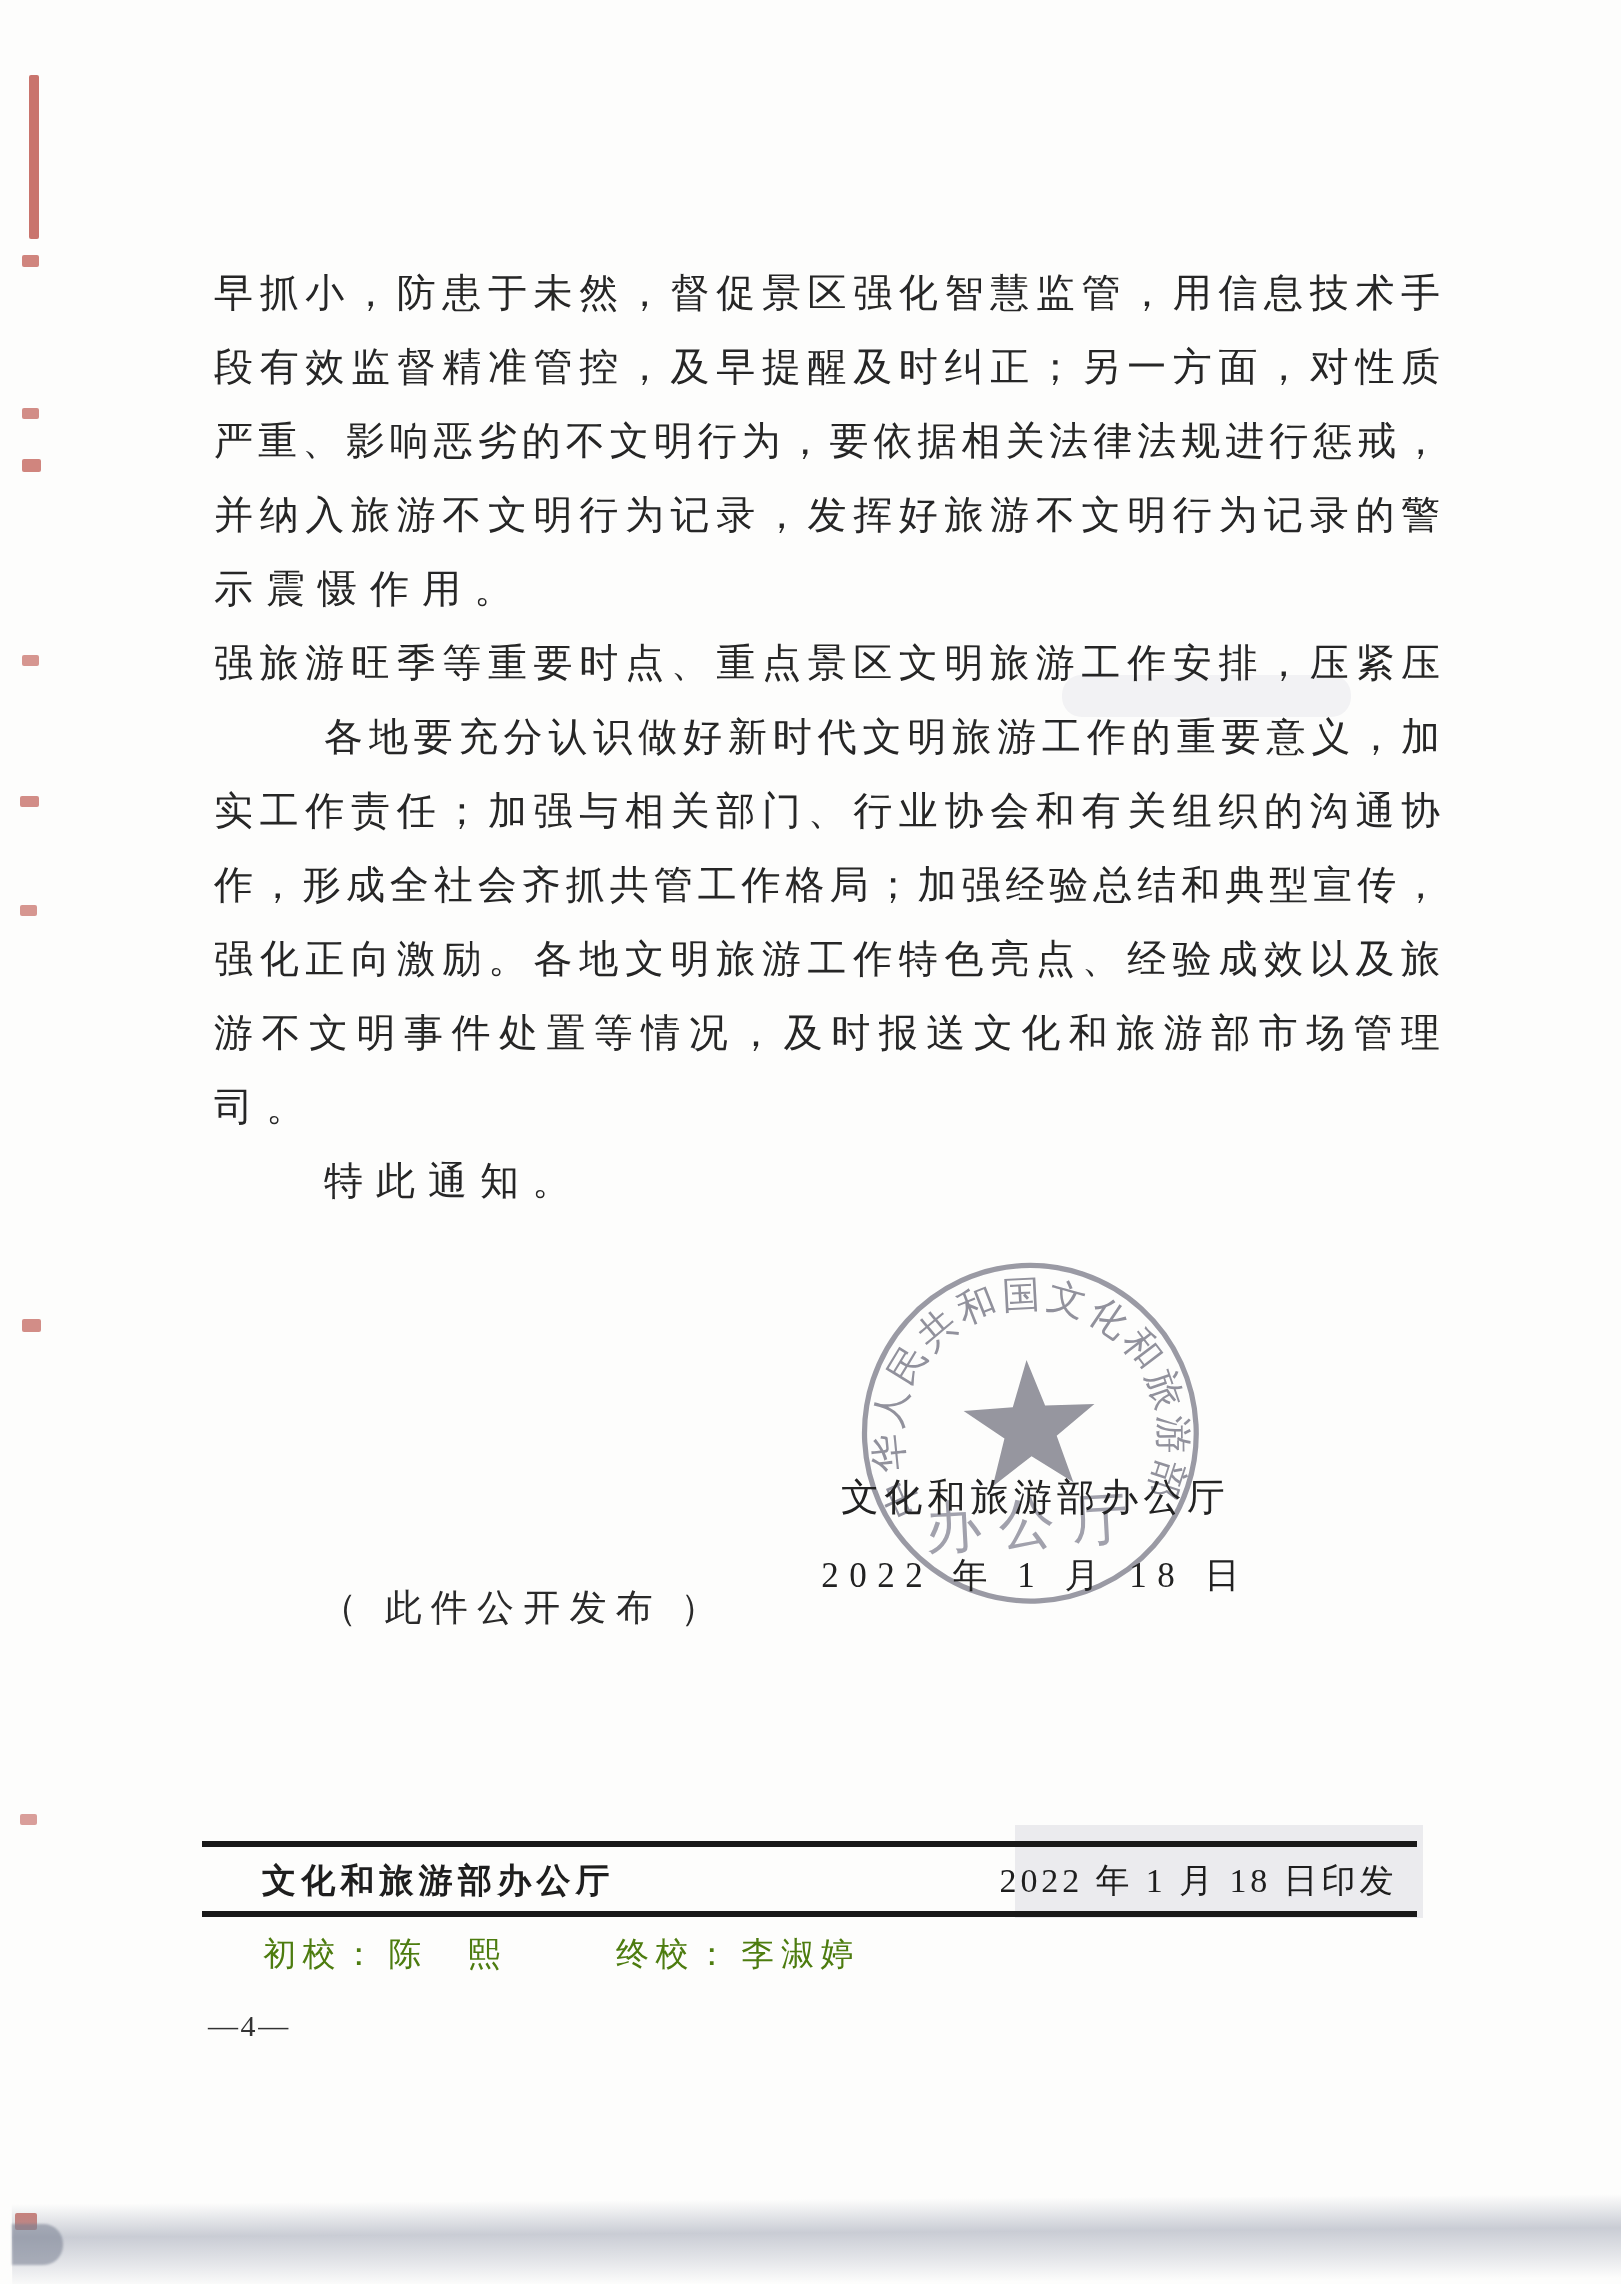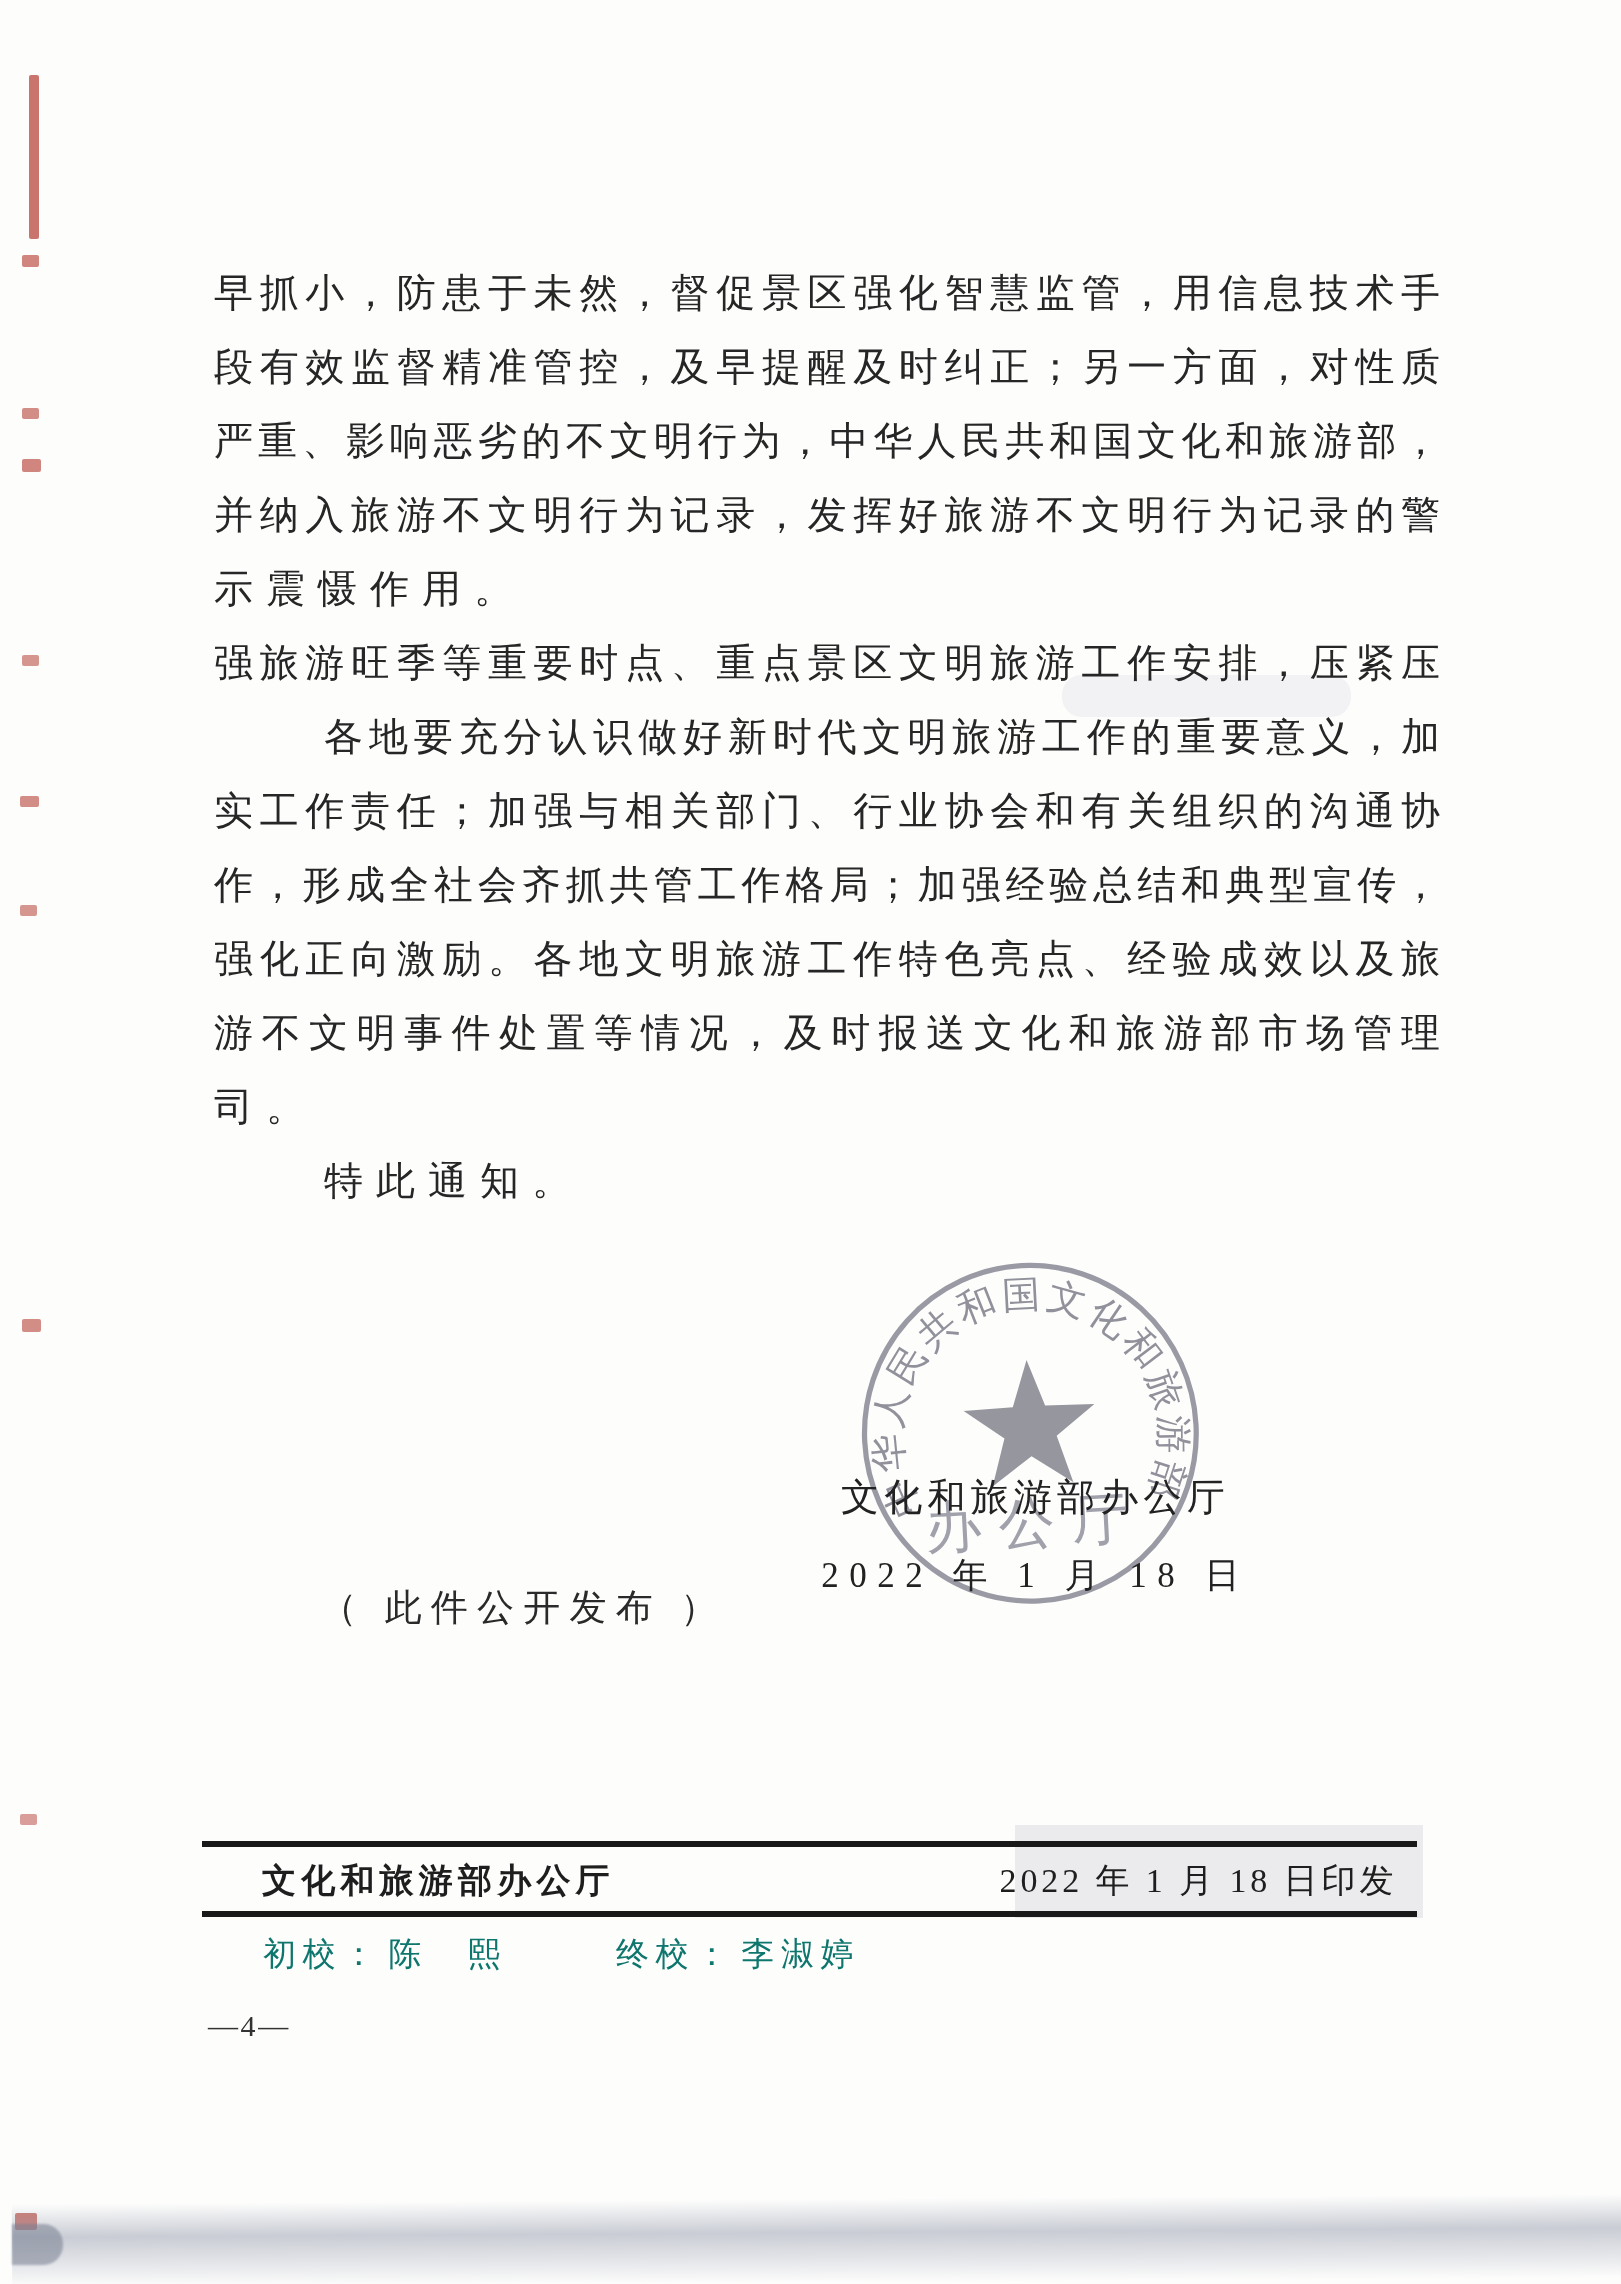--- a/index.html
+++ b/index.html
@@ -49,21 +49,21 @@
   .rule{position:absolute;left:190px;width:1215px;height:5.9px;background:#191919;z-index:1;}
   .rule1{top:1841px;}
   .rule2{top:1911px;}
   .footer-row{
     position:absolute;left:190px;top:1858px;width:1215px;height:42px;z-index:1;
     font-size:34px;color:#1e1e1e;
   }
   .footer-org{position:absolute;left:60px;top:0;letter-spacing:5.2px;white-space:nowrap;font-weight:bold;}
   .footer-date{position:absolute;right:19.7px;top:0;letter-spacing:3.9px;white-space:nowrap;font-family:Liberation Serif, serif;}
   .proof-row{
-    position:absolute;left:251px;top:1932px;font-size:33px;color:#0f766e;
+    position:absolute;left:251px;top:1932px;font-size:33px;color:#4d7c0f;
     letter-spacing:6.6px;white-space:nowrap;z-index:1;
   }
   .proof-gap{display:inline-block;width:79px;}
   .proof-name-gap{display:inline-block;width:6.6px;}
   .page-number{
     position:absolute;left:196px;top:2009px;font-size:30px;color:#333;
     letter-spacing:2.6px;white-space:nowrap;
   }
 
   
@@ -100,21 +100,21 @@
 <body>
 
 <div class="page">
 
   <div class="gray-patch patch-footer-date"></div>
   <div class="gray-patch patch-mid"></div>
 
   <div class="body-text">
     <div class="line">早抓小，防患于未然，督促景区强化智慧监管，用信息技术手</div>
     <div class="line">段有效监督精准管控，及早提醒及时纠正；另一方面，对性质</div>
-    <div class="line">严重、影响恶劣的不文明行为，中华人民共和国文化和旅游部，</div>
+    <div class="line">严重、影响恶劣的不文明行为，要依据相关法律法规进行惩戒，</div>
     <div class="line">并纳入旅游不文明行为记录，发挥好旅游不文明行为记录的警</div>
     <div class="line lastline">示震慑作用。</div>
     <div class="line">强旅游旺季等重要时点、重点景区文明旅游工作安排，压紧压</div>
     <div class="line indent">各地要充分认识做好新时代文明旅游工作的重要意义，加</div>
     <div class="line">实工作责任；加强与相关部门、行业协会和有关组织的沟通协</div>
     <div class="line">作，形成全社会齐抓共管工作格局；加强经验总结和典型宣传，</div>
     <div class="line">强化正向激励。各地文明旅游工作特色亮点、经验成效以及旅</div>
     <div class="line">游不文明事件处置等情况，及时报送文化和旅游部市场管理</div>
     <div class="line lastline">司。</div>
     <div class="line lastline indent">特此通知。</div>

